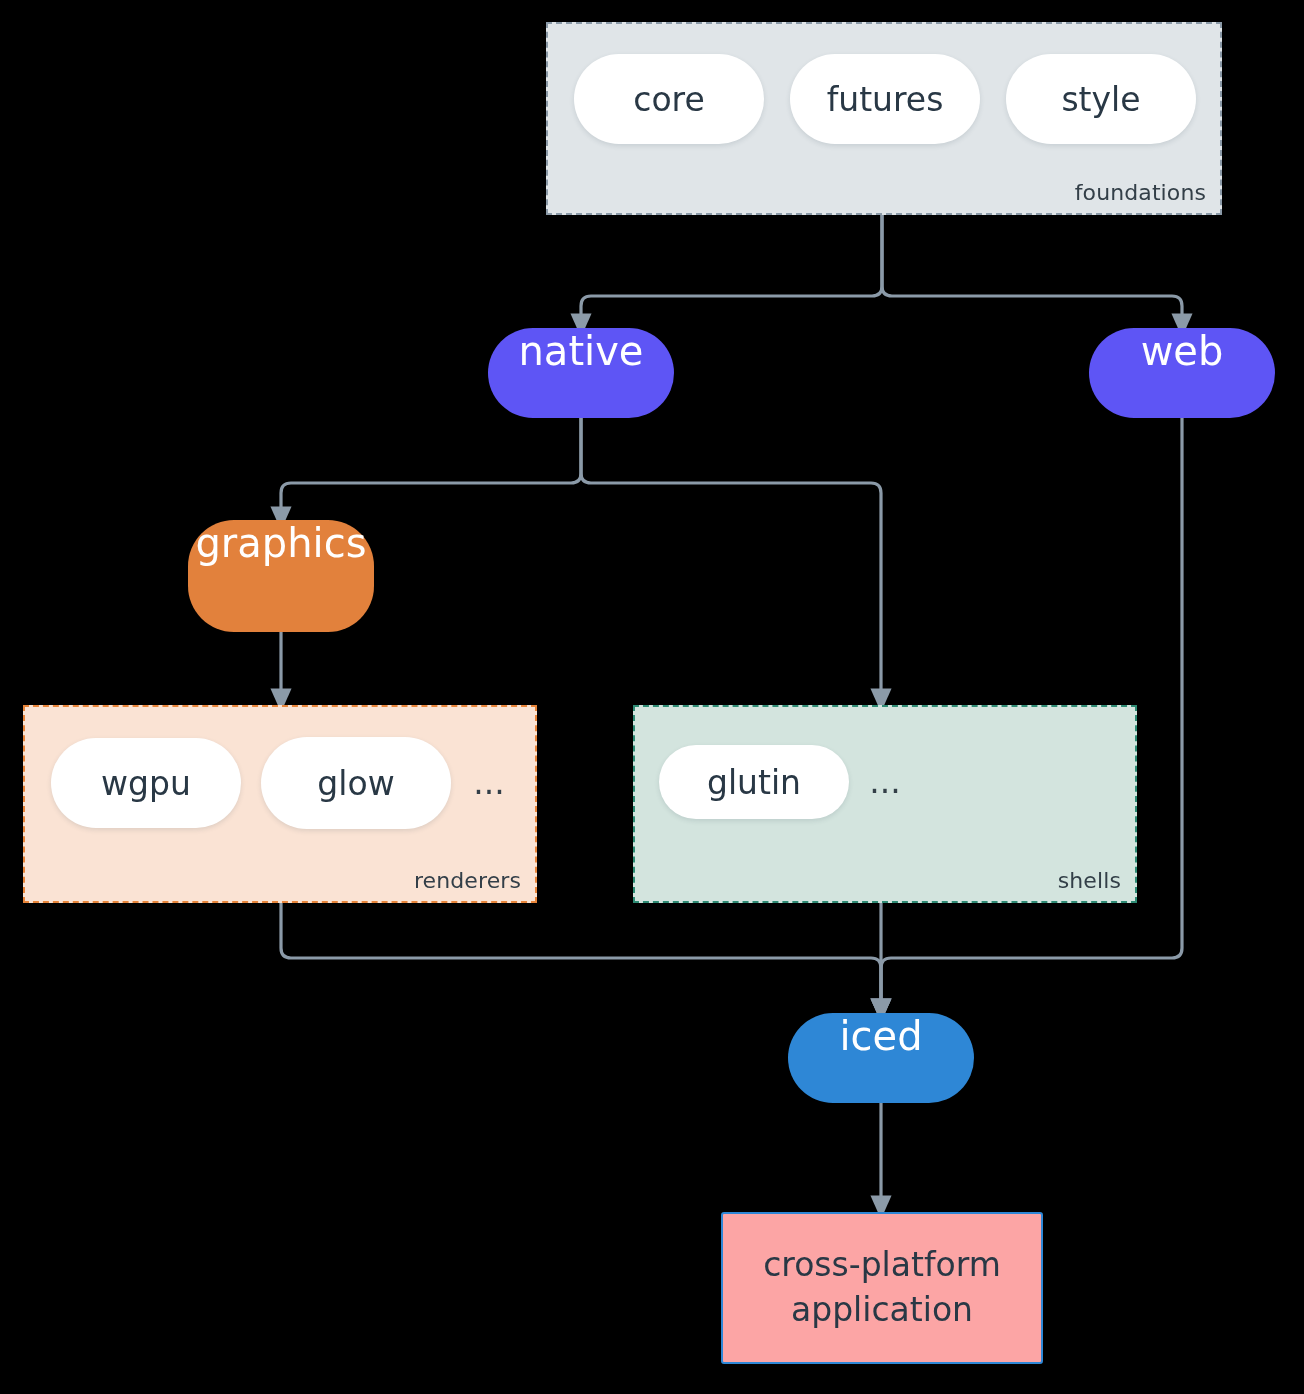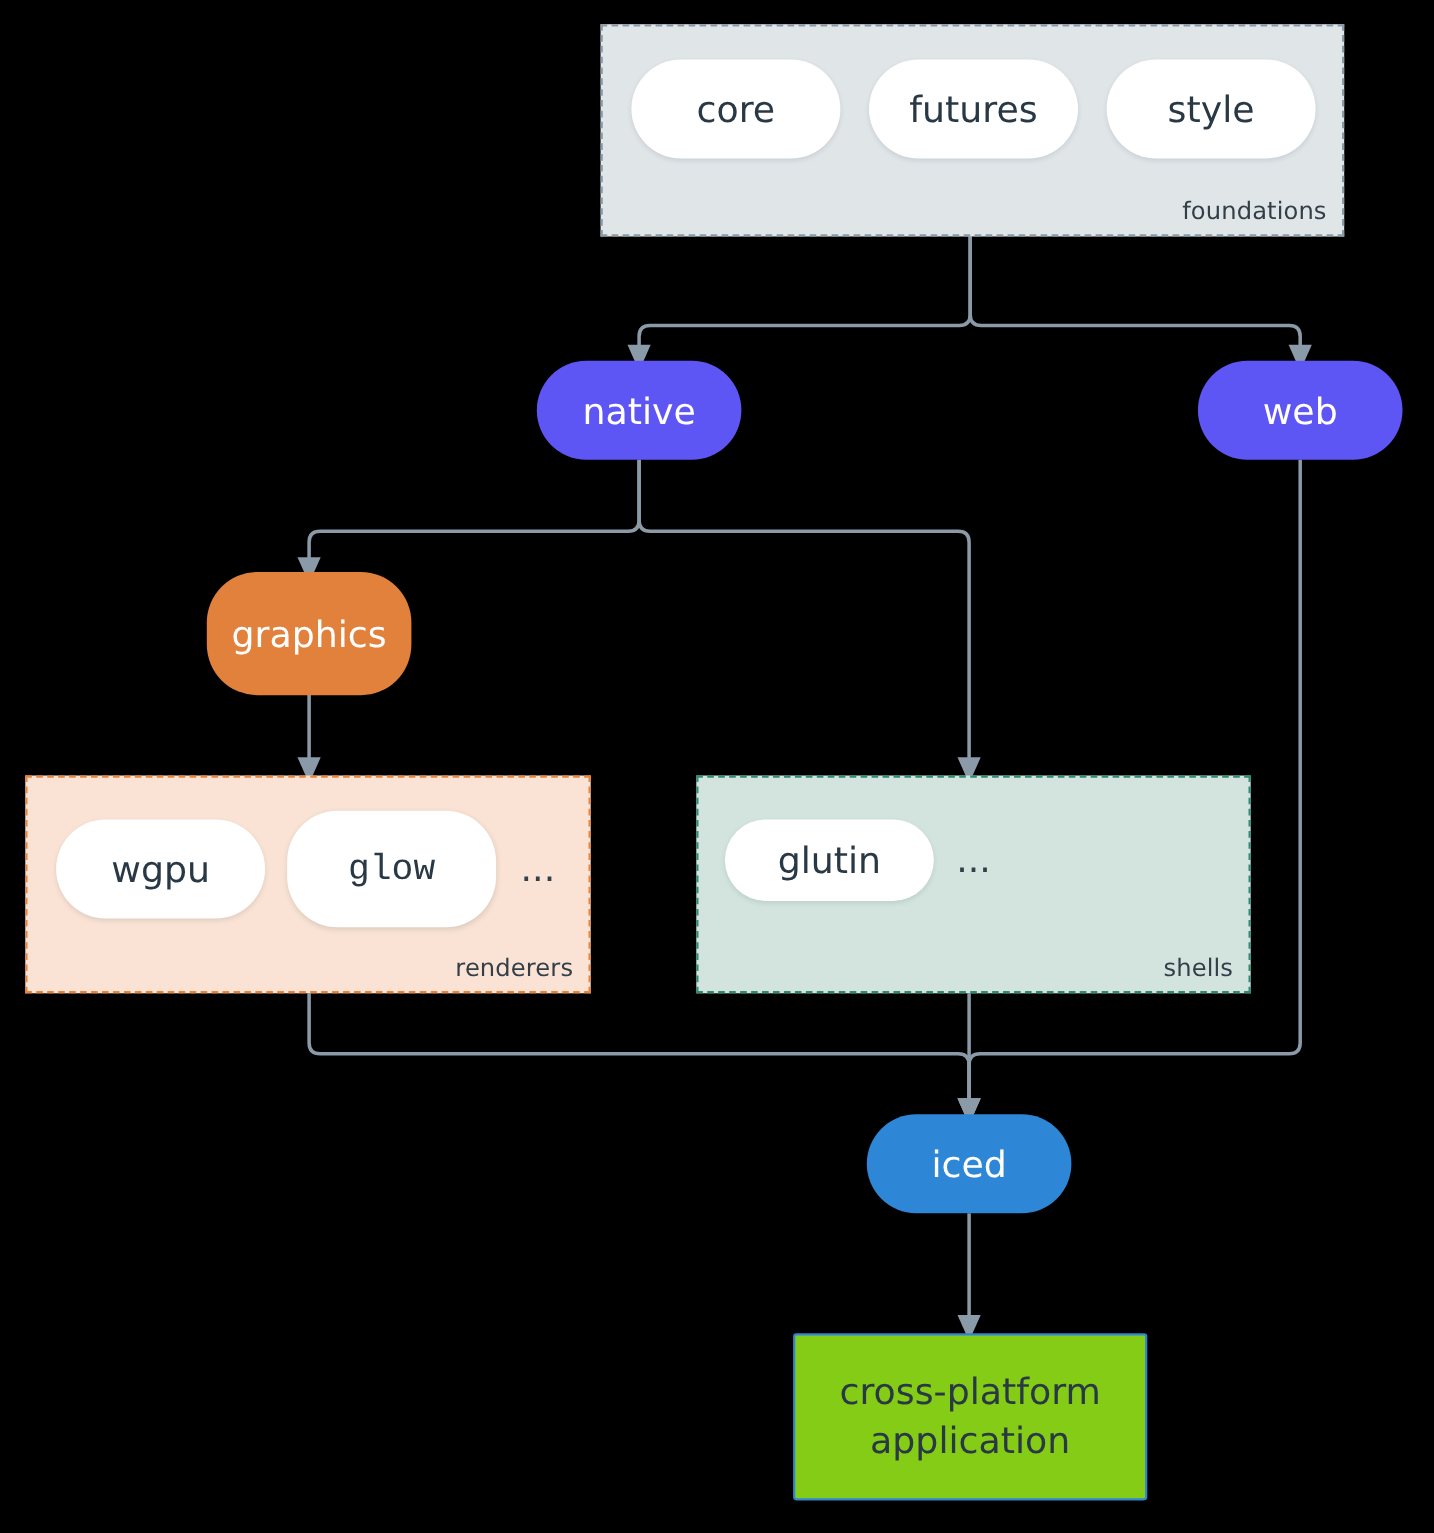--- a/index.html
+++ b/index.html
@@ -65,24 +65,23 @@
     line-height: 0.6;
     display: flex;
     align-items: center;
     justify-content: center;
   }
 
   
   .node {
     position: absolute;
     display: flex;
-    align-items: center;
     justify-content: center;
     color: #ffffff;
-    font-size: 33px;
+    font-size: 40px;
     border-radius: 46px;
     box-sizing: border-box;
     white-space: nowrap;
   }
 
   
   .rect-node {
     position: absolute;
     display: flex;
     flex-direction: column;
@@ -146,38 +145,38 @@
   </div>
 
   <div class="node" style="left:188px; top:520px; width:186px; height:112px; background:#e2813c;">
     <span>graphics</span>
   </div>
 
   <div class="group" style="left:23px; top:705px; width:514px; height:198px;
               background:#fae3d4; border:2px dashed #e8853a;">
     <div class="group-row" style="left:26px; top:30px;">
       <div class="leaf" style="width:190px; height:90px; margin-right:20px;">wgpu</div>
-      <div class="leaf" style="width:190px; height:106px; margin-right:18px;font-family:Liberation Mono, monospace;">glow</div>
+      <div class="leaf" style="width:190px; height:92px; margin-right:18px;">glow</div>
       <div class="ellipsis" style="height:90px; width:40px;">...</div>
     </div>
     <div class="group-label">renderers</div>
   </div>
 
   <div class="group" style="left:633px; top:705px; width:504px; height:198px;
               background:#d3e4de; border:2px dashed #2e8b74;">
     <div class="group-row" style="left:24px; top:30px;">
       <div class="leaf" style="width:190px; height:74px; margin-right:16px;">glutin</div>
       <div class="ellipsis" style="height:90px; width:40px;">...</div>
     </div>
     <div class="group-label">shells</div>
   </div>
 
   <div class="node" style="left:788px; top:1013px; width:186px; height:90px; background:#2e87d6;">
     <span>iced</span>
   </div>
 
   <div class="rect-node" style="left:721px; top:1212px; width:322px; height:152px;
-              background:#84cc16; border:2.5px solid #2e87d6; color:#293845;">
+              background:#fca5a5; border:2.5px solid #2e87d6; color:#293845;">
     <span>cross-platform</span>
     <span>application</span>
   </div>
 
 </div>
 
 </body></html>

